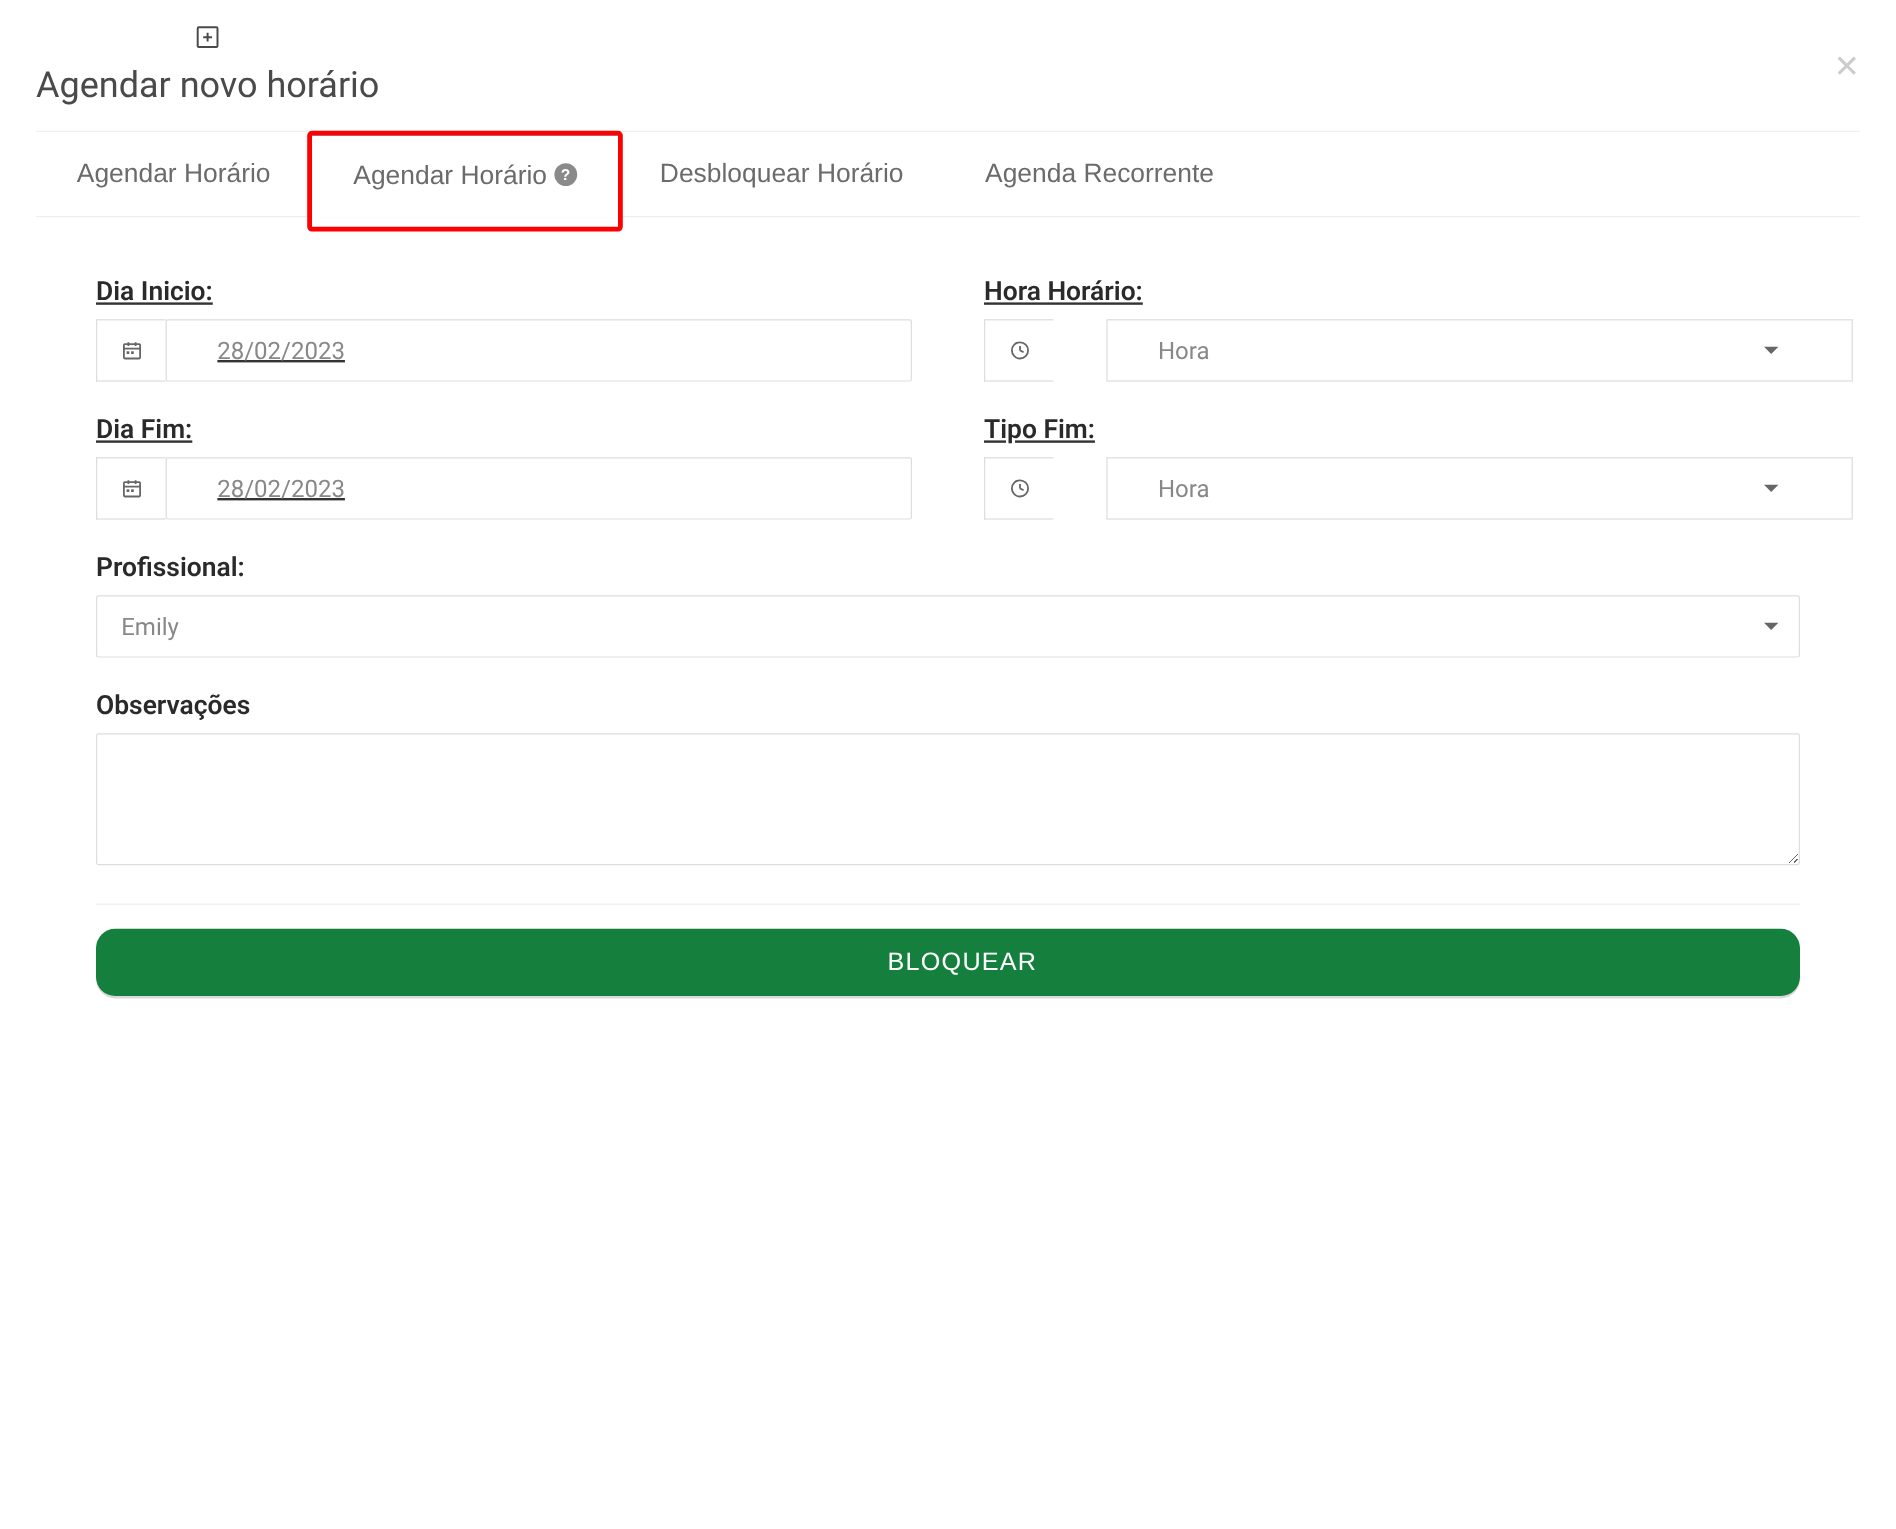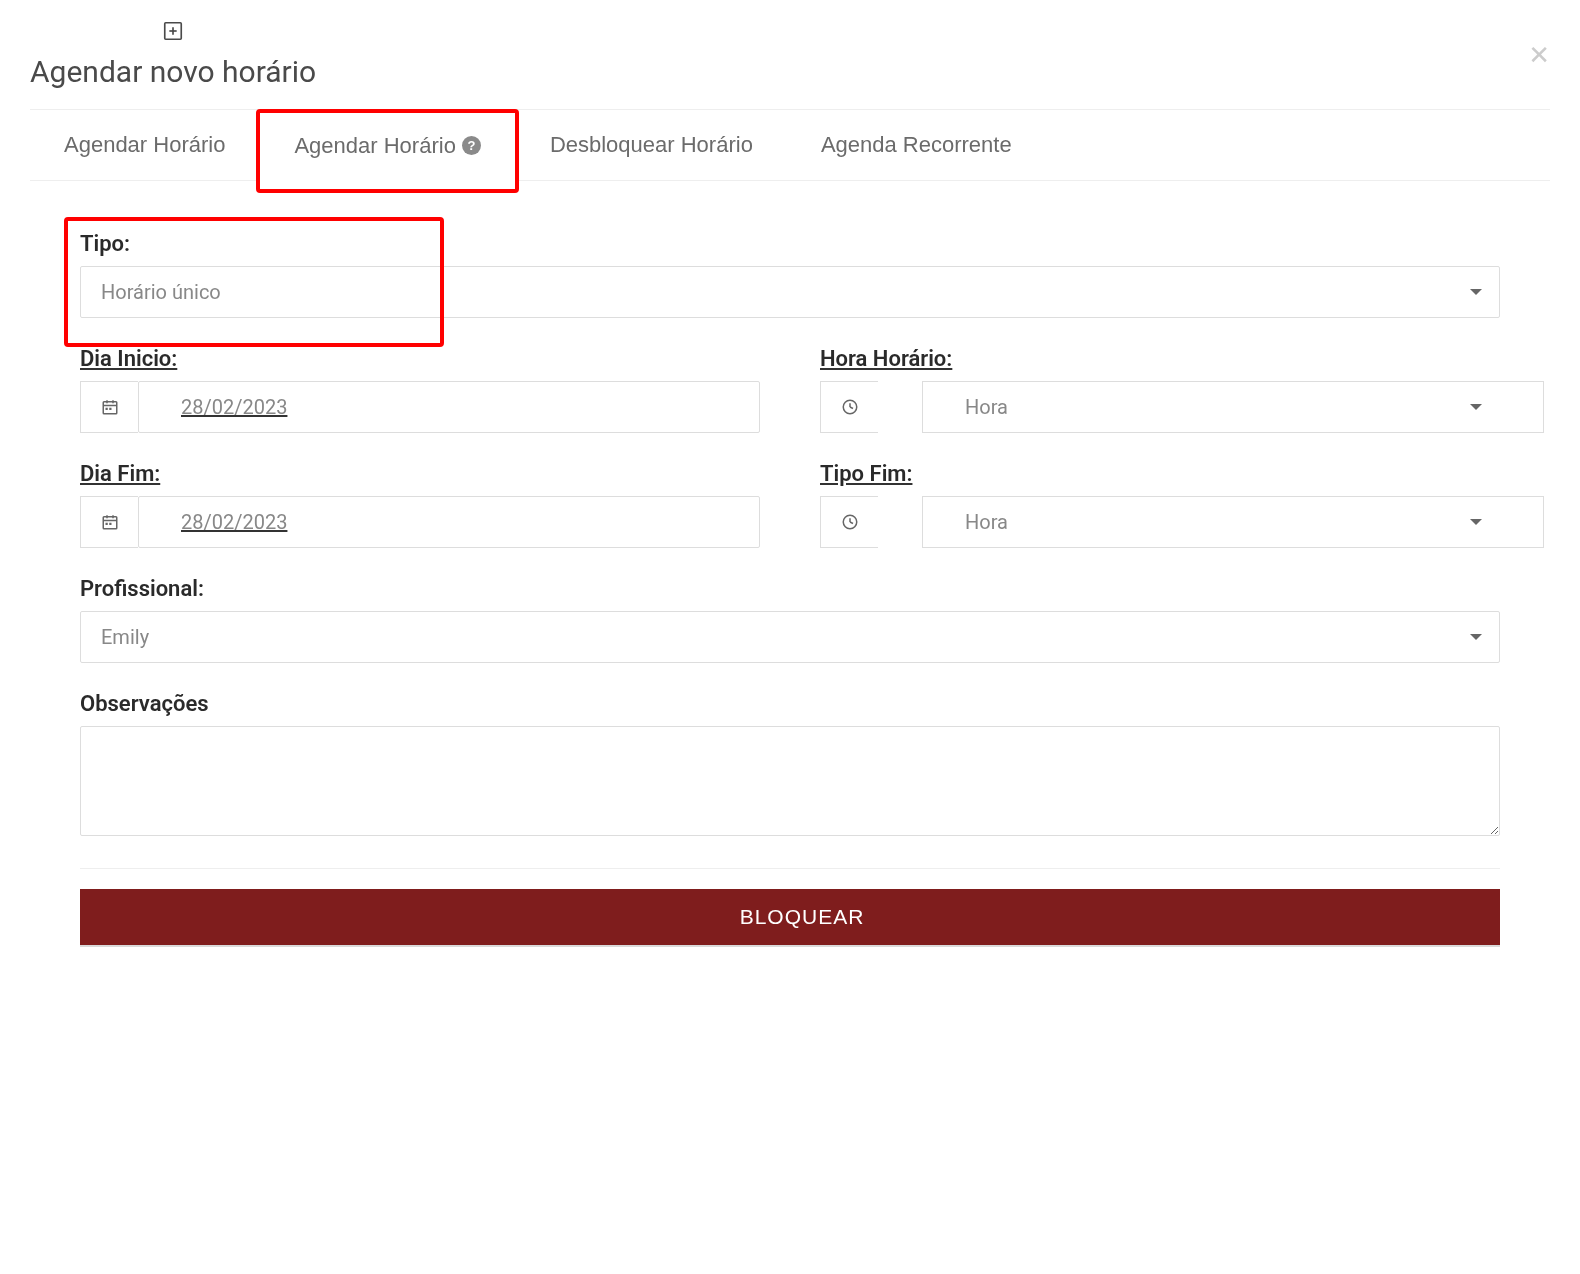--- a/index.html
+++ b/index.html
@@ -199,24 +199,24 @@
       border: none;
       border-top: 1px solid #eee;
       margin: 20px 50px;
     }
     .action-row {
       padding: 0 50px;
     }
     .btn-primary {
       width: 100%;
       height: 56px;
-      background: #7f1d1d;
+      background: #15803d;
       color: #fff;
       border: none;
-      border-radius: 0;
+      border-radius: 16px;
       font-size: 21px;
       letter-spacing: 1px;
       cursor: pointer;
       box-shadow: 0 2px 0 rgba(0,0,0,0.15);
       padding-left: 24px;
     }
   </style>
 </head>
 <body>
 
@@ -247,29 +247,20 @@
   </button>
   <button class="tab">
     <span>Desbloquear Horário</span>
   </button>
   <button class="tab">
     <span>Agenda Recorrente</span>
   </button>
 </div>
 
 <div class="form-body">
-  <div class="form-group tipo-highlight-wrapper">
-    <span class="tipo-highlight"></span>
-    <label class="form-label">Tipo:</label>
-    <div class="select-wrapper">
-      <select class="form-select">
-        <option>Horário único</option>
-      </select>
-    </div>
-  </div>
 
   <div class="form-row">
     <div class="form-col">
       <div class="form-group">
         <label class="form-label">Dia Inicio:</label>
         <div class="input-group">
           <div class="input-addon">
             <svg viewBox="0 0 24 24" fill="#666">
               <rect x="3" y="5" width="18" height="16" rx="1" fill="none" stroke="#666" stroke-width="2"></rect>
               <line x1="3" y1="10" x2="21" y2="10" stroke="#666" stroke-width="2"></line>

